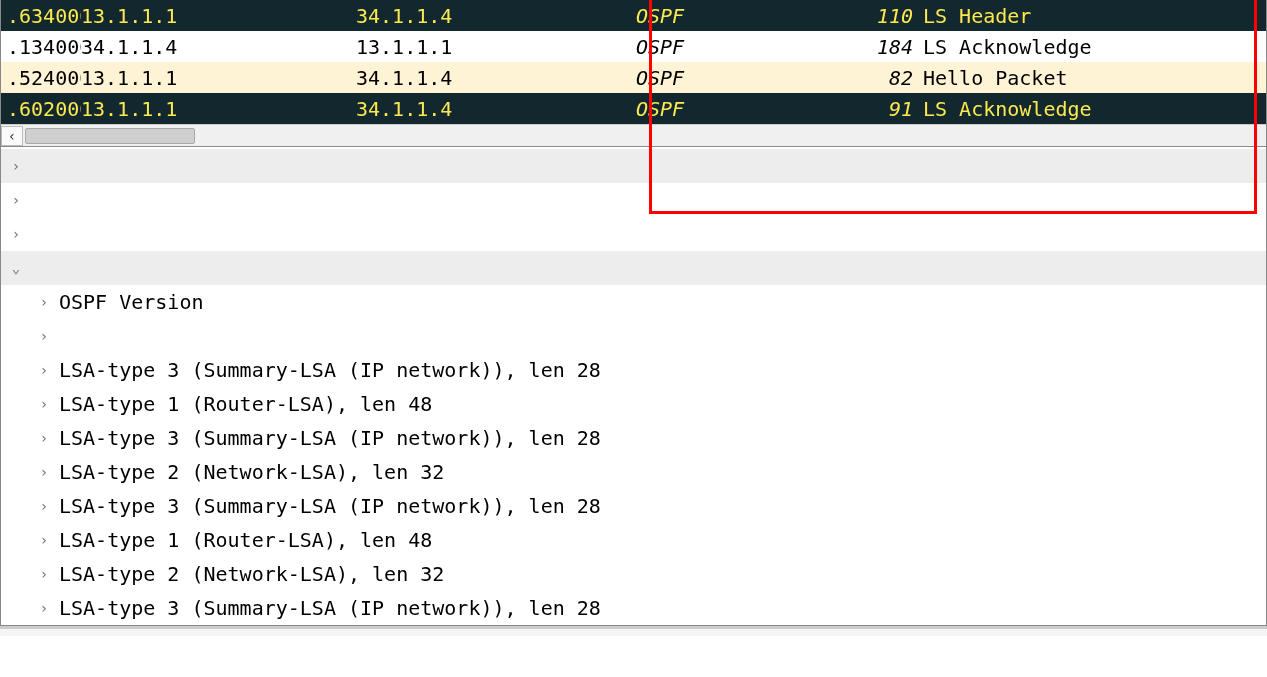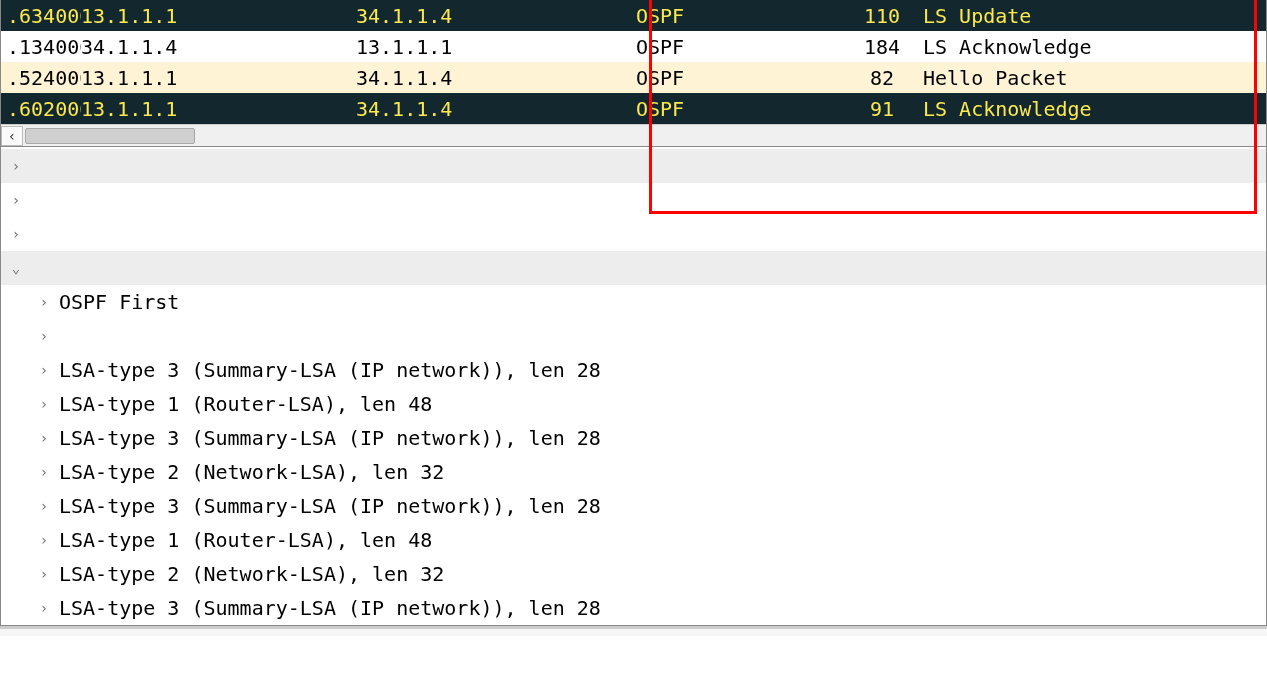--- a/index.html
+++ b/index.html
@@ -34,22 +34,22 @@
     background: #fff3d6;
     color: #000;
   }
   .none-row {
     background: #ffffff;
     color: #000;
   }
   .col-time   { padding-left: 6px;  width: 80px;  flex: 0 0 80px;  overflow: hidden; }
   .col-src    { width: 275px; flex: 0 0 275px; overflow: hidden; }
   .col-dst    { width: 280px; flex: 0 0 280px; }
-  .col-proto  { width: 215px; flex: 0 0 215px; }
-  .col-len    { width: 72px;  flex: 0 0 72px; text-align: center; padding-right: 10px;}
+  .col-proto  { width: 215px; flex: 0 0 215px; font-style: italic; }
+  .col-len    { width: 72px;  flex: 0 0 72px; text-align: right; padding-right: 10px; font-style: italic;}
   .col-info   { flex: 1 1 auto; }
   .hscroll {
     height: 22px;
     background: #f0f0f0;
     display: flex;
     align-items: center;
     border-top: 1px solid #ccc;
   }
   .hscroll .larrow {
     width: 22px; height: 20px; display:flex; align-items:center; justify-content:center;
@@ -103,21 +103,21 @@
 <div class="redbox" style="left:649px; top:-28px; width:608px; height:242px;"></div>
 
 <div class="packet-list">
 
   <div class="packet-row dark-row">
     <span class="col-time">.634000</span>
     <span class="col-src">13.1.1.1</span>
     <span class="col-dst">34.1.1.4</span>
     <span class="col-proto">OSPF</span>
     <span class="col-len">110</span>
-    <span class="col-info">LS Update</span>
+    <span class="col-info">LS Header</span>
   </div>
 
   <div class="packet-row none-row">
     <span class="col-time">.134000</span>
     <span class="col-src">34.1.1.4</span>
     <span class="col-dst">13.1.1.1</span>
     <span class="col-proto">OSPF</span>
     <span class="col-len">184</span>
     <span class="col-info">LS Acknowledge</span>
   </div>
@@ -161,21 +161,21 @@
   <div class="tree-row">
     <span class="toggle">›</span>
   </div>
 
   <div class="tree-row hl">
     <span class="toggle">⌄</span>
   </div>
 
   <div class="tree-row indent1">
     <span class="toggle">›</span>
-    <span>OSPF First</span>
+    <span>OSPF Version</span>
   </div>
   <div class="tree-row indent1">
     <span class="toggle">›</span>
   </div>
   <div class="tree-row indent1">
     <span class="toggle">›</span>
     <span>LSA-type 3 (Summary-LSA (IP network)), len 28</span>
   </div>
   <div class="tree-row indent1">
     <span class="toggle">›</span>

